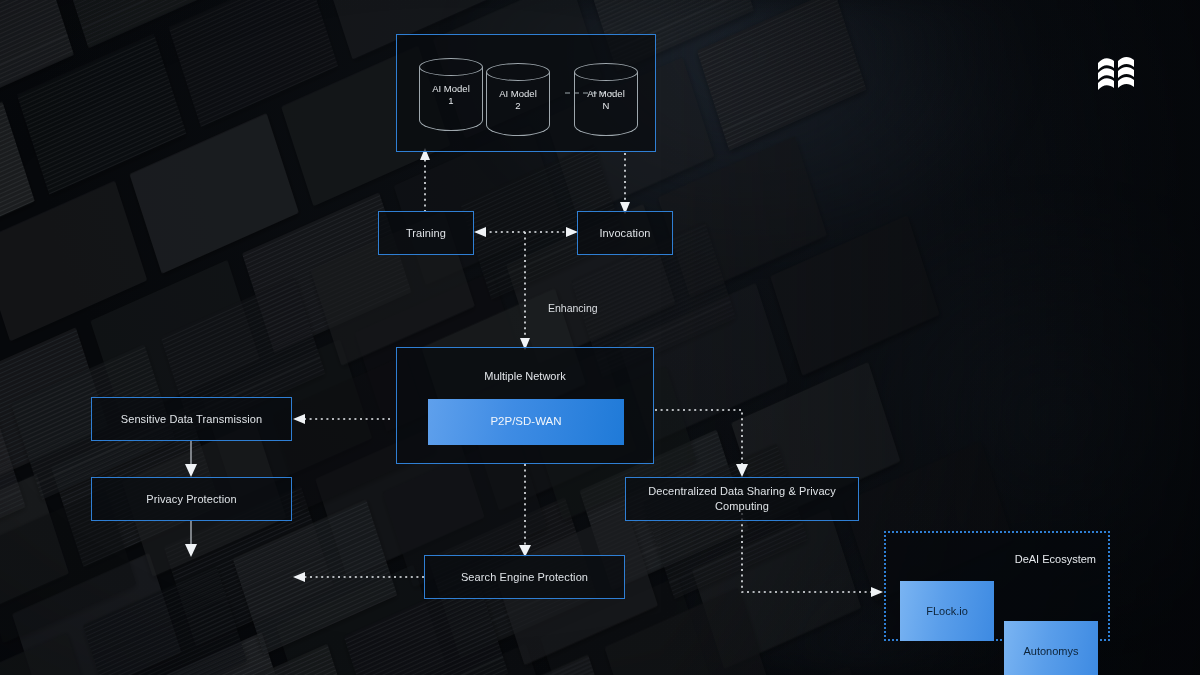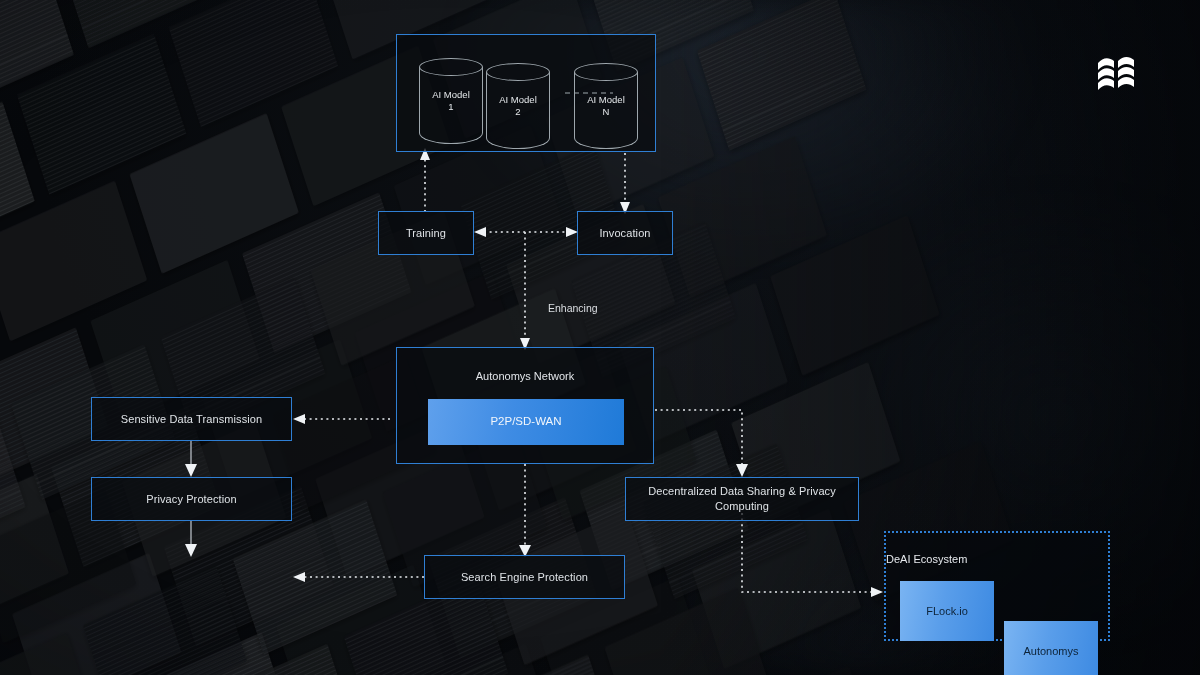--- a/index.html
+++ b/index.html
@@ -37,38 +37,38 @@
   
   .node{position:absolute;box-sizing:border-box;display:flex;align-items:center;
     justify-content:center;text-align:center;line-height:1.35;
     background:rgba(8,11,15,.72);}
   .solid{border:1px solid #2f7fd4;}
   .dotted{border:2px dotted #2f7fd4;background:rgba(6,9,13,.70);}
   .label-sm{font-size:11px;letter-spacing:.1px;color:#dfe3e7;}
 
   
   #models-container{left:396px;top:34px;width:260px;height:118px;}
-  .cyl{position:absolute;width:64px;height:86px;}
+  .cyl{position:absolute;width:64px;height:73px;}
   .cyl .body{position:absolute;left:0;right:0;top:9px;bottom:0;
     border:1px solid #9ea7ad;border-top:none;border-radius:0 0 32px 32px/0 0 11px 11px;}
   .cyl .top{position:absolute;left:0;top:0;width:100%;height:18px;box-sizing:border-box;
     border:1px solid #9ea7ad;border-radius:50%;}
   .cyl .txt{position:absolute;left:0;right:0;top:50%;transform:translateY(-50%);
     font-size:9.5px;color:#e6e9ec;line-height:1.3;}
 
   
   #multiple-network{left:396px;top:347px;width:258px;height:117px;display:block;}
   #mn-title{position:absolute;left:0;right:0;top:21px;font-size:11px;color:#e3e6ea;text-align:center;}
   #p2p{position:absolute;left:31px;top:51px;width:196px;height:46px;display:flex;
     align-items:center;justify-content:center;font-size:11.5px;color:#f2f6fb;
     background:linear-gradient(100deg,#5fa0ec 0%,#3f8ce4 42%,#1f7ad8 100%);}
 
   
   #deai{left:884px;top:531px;width:226px;height:110px;display:block;}
-  #deai-title{position:absolute;left:0;right:0;top:19px;font-size:11px;color:#e6e9ed;text-align:left;}
+  #deai-title{position:absolute;left:0;right:12px;top:19px;font-size:11px;color:#e6e9ed;text-align:right;}
   .chip{position:absolute;top:48px;width:94px;height:60px;display:flex;align-items:center;
     justify-content:center;font-size:11px;color:#0d2338;
     background:linear-gradient(100deg,#7ab4f2 0%,#5a9eea 45%,#3d8ae2 100%);}
   #chip-flock{left:14px;} #chip-auto{left:118px;margin-top:40px;}
 
   
   #wires{position:absolute;inset:0;}
   .dot-line{stroke:#e9edf1;stroke-width:1.6;fill:none;stroke-dasharray:2 3.6;stroke-linecap:butt;}
   .solid-line{stroke:#b5bcc3;stroke-width:1.3;fill:none;}
   .ahead{fill:#f0f3f6;}
@@ -232,21 +232,21 @@
 
   <div class="node solid label-sm" style="left:378px;top:211px;width:96px;height:44px">
     <span>Training</span>
   </div>
 
   <div class="node solid label-sm" style="left:577px;top:211px;width:96px;height:44px">
     <span>Invocation</span>
   </div>
 
   <div class="node solid" id="multiple-network">
-    <div id="mn-title">Autonomys Network</div>
+    <div id="mn-title">Multiple Network</div>
     <div id="p2p">
       <span>P2P/SD-WAN</span>
     </div>
   </div>
 
   <div class="node solid label-sm" style="left:91px;top:397px;width:201px;height:44px">
     <span>Sensitive Data Transmission</span>
   </div>
 
   <div class="node solid label-sm" style="left:91px;top:477px;width:201px;height:44px">

